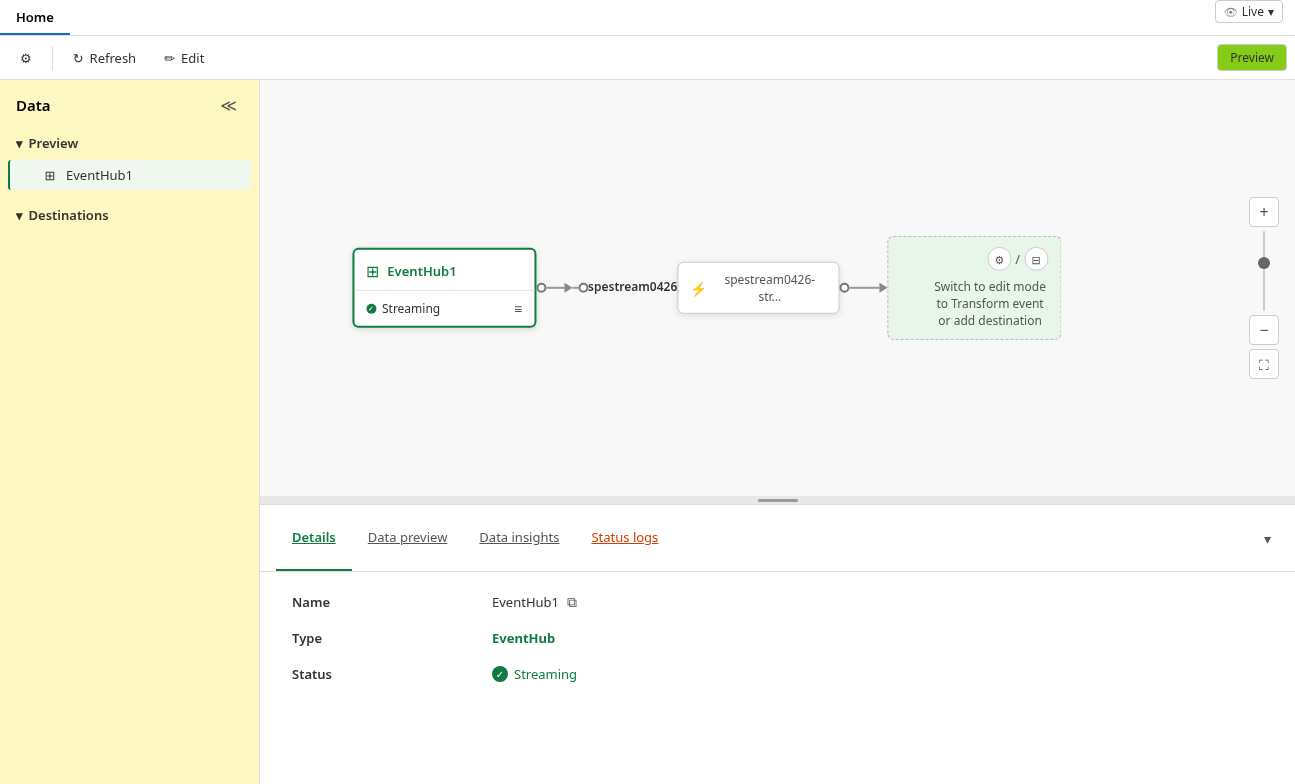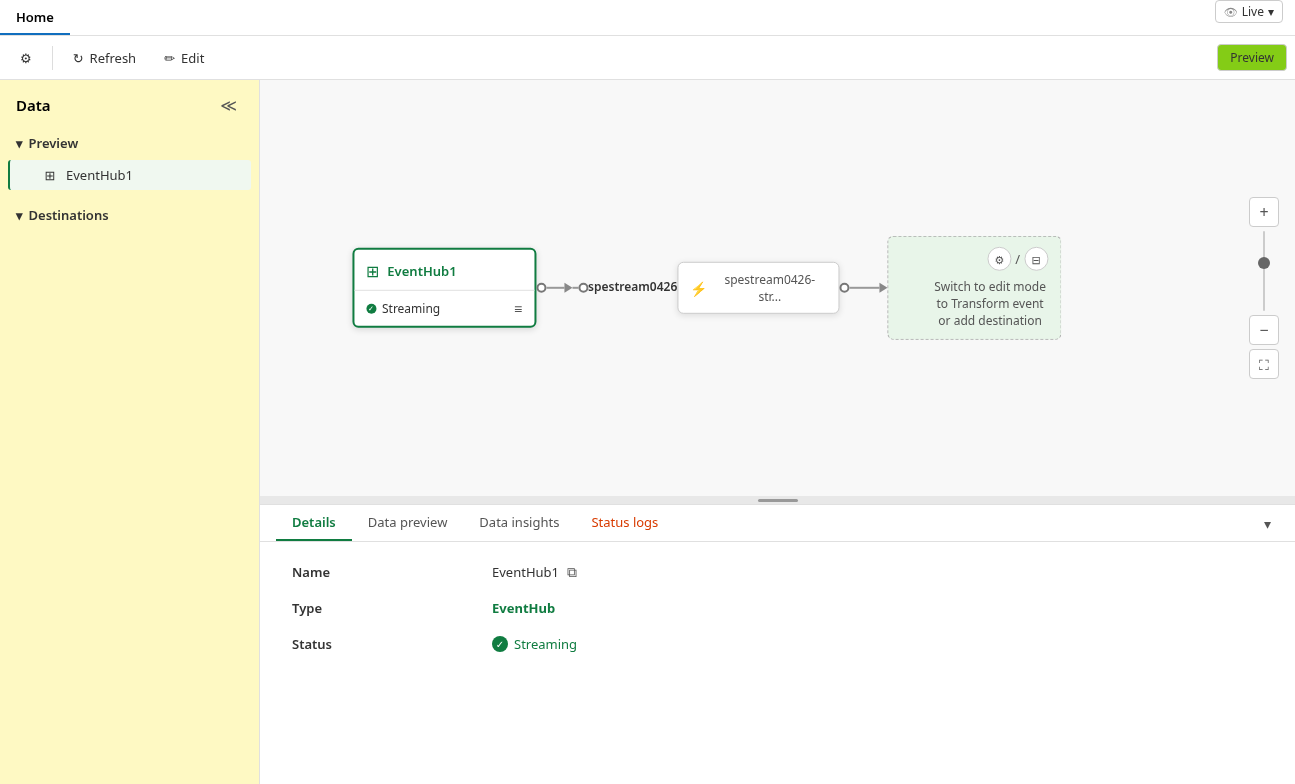--- a/index.html
+++ b/index.html
@@ -359,25 +359,26 @@
       border-top: 1px solid #e0e0e0;
       height: 280px;
     }
     .tabs-bar {
       display: flex;
       align-items: center;
       border-bottom: 1px solid #e0e0e0;
       padding: 0 16px;
     }
     .tab {
-      padding: 8px 16px;
+      padding: 23px 16px;
       font-size: 13px;
       cursor: pointer;
       color: #555;
       border-bottom: 2px solid transparent;
+      text-decoration: underline;
     }
     .tab.active {
       color: #107c41;
       border-bottom: 2px solid #107c41;
       font-weight: 600;
     }
     .tab.warning { color: #d83b01; }
     .tabs-collapse {
       margin-left: auto;
       cursor: pointer;

